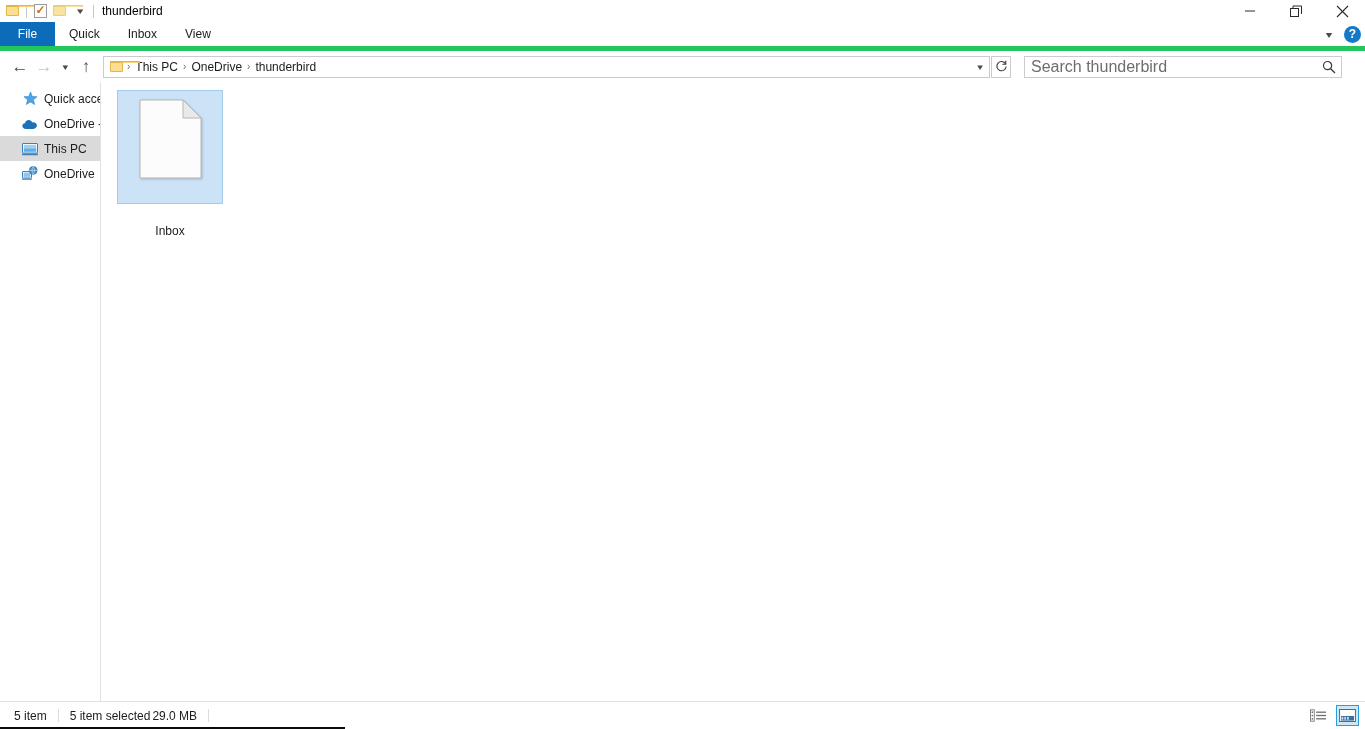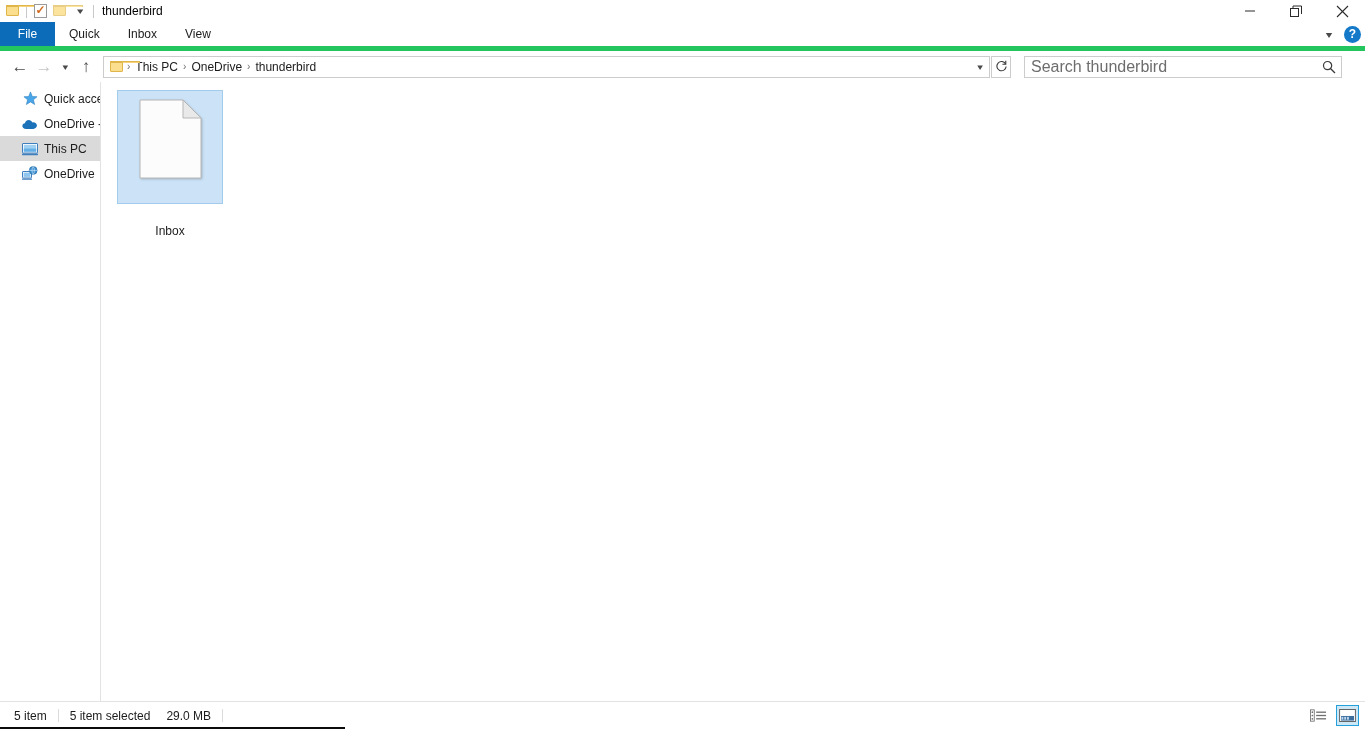--- a/index.html
+++ b/index.html
@@ -596,21 +596,21 @@
         <div class="tile-label">Inbox</div>
       </div>
     </div>
 
   </div>
 
   <div class="statusbar">
     <span class="status-text">5 item</span>
     <span class="status-sep"></span>
     <span class="status-text">5 item selected</span>
-    <span class="status-text" style="margin-left:16px;">29.0 MB</span>
+    <span class="status-text" style="margin-left:2px;">29.0 MB</span>
     <span class="status-sep"></span>
 
     <div class="status-views">
       <div class="view-btn">
         <svg width="17" height="13" viewBox="0 0 18 13">
           <rect x="0.5" y="0.5" width="4" height="12" fill="none" stroke="#6f6f6f" stroke-width="0.9"></rect>
           <circle cx="2.5" cy="3" r="0.9" fill="#6f6f6f"></circle>
           <circle cx="2.5" cy="6.5" r="0.9" fill="#6f6f6f"></circle>
           <circle cx="2.5" cy="10" r="0.9" fill="#6f6f6f"></circle>
           <line x1="6.5" y1="3" x2="17" y2="3" stroke="#6f6f6f" stroke-width="1.4"></line>

